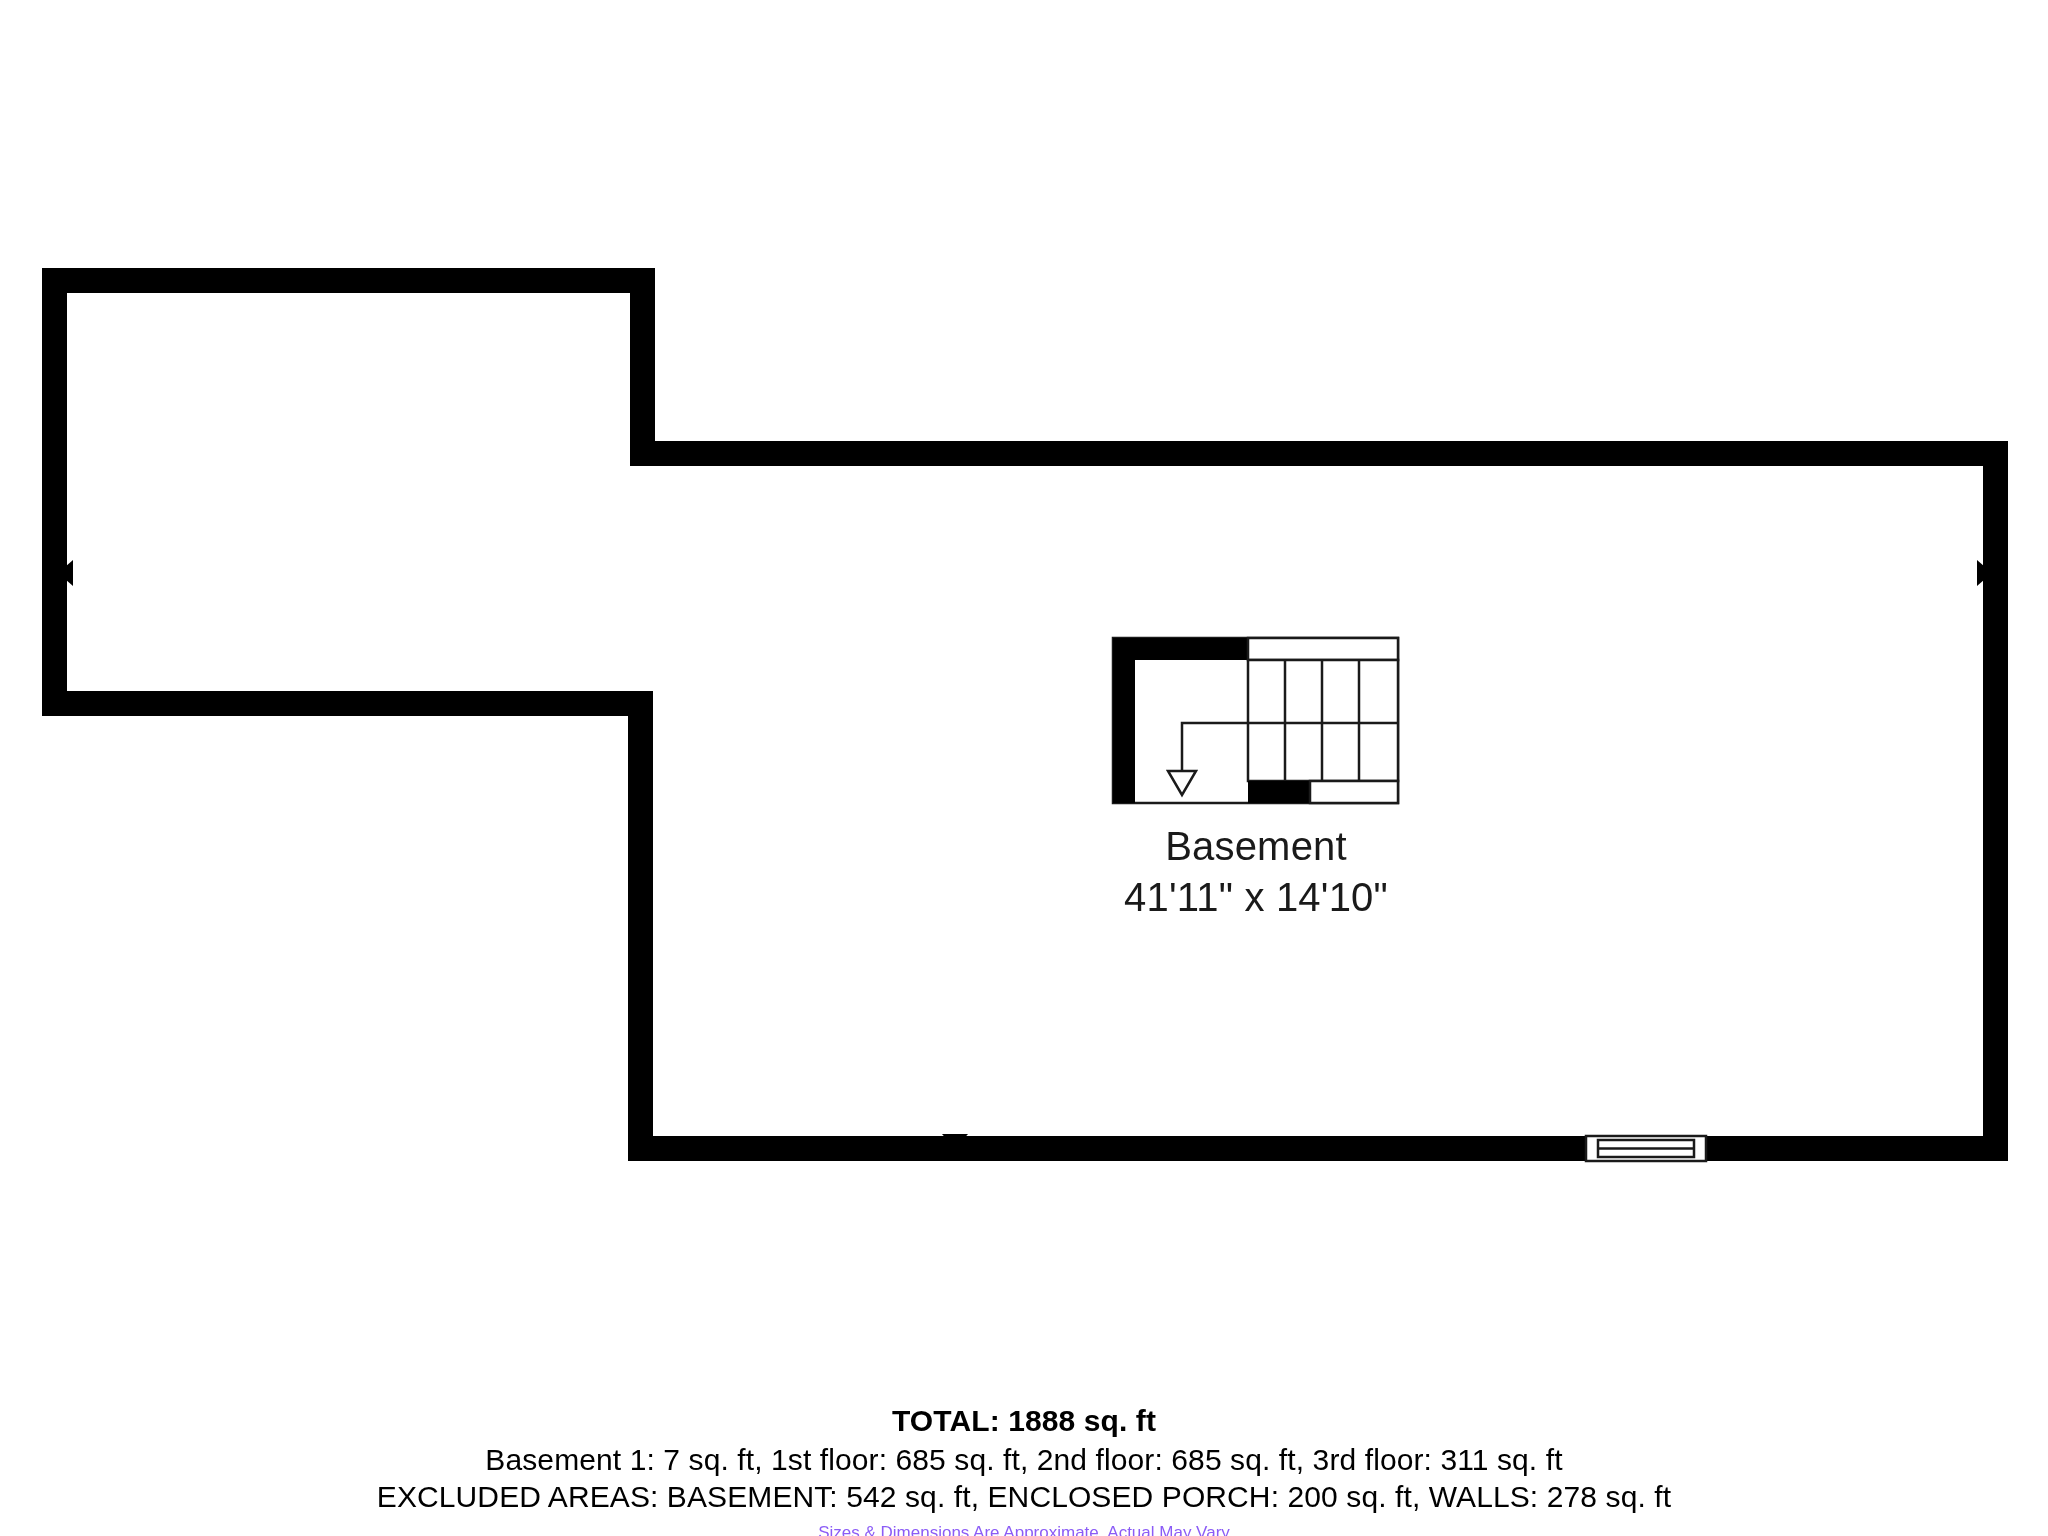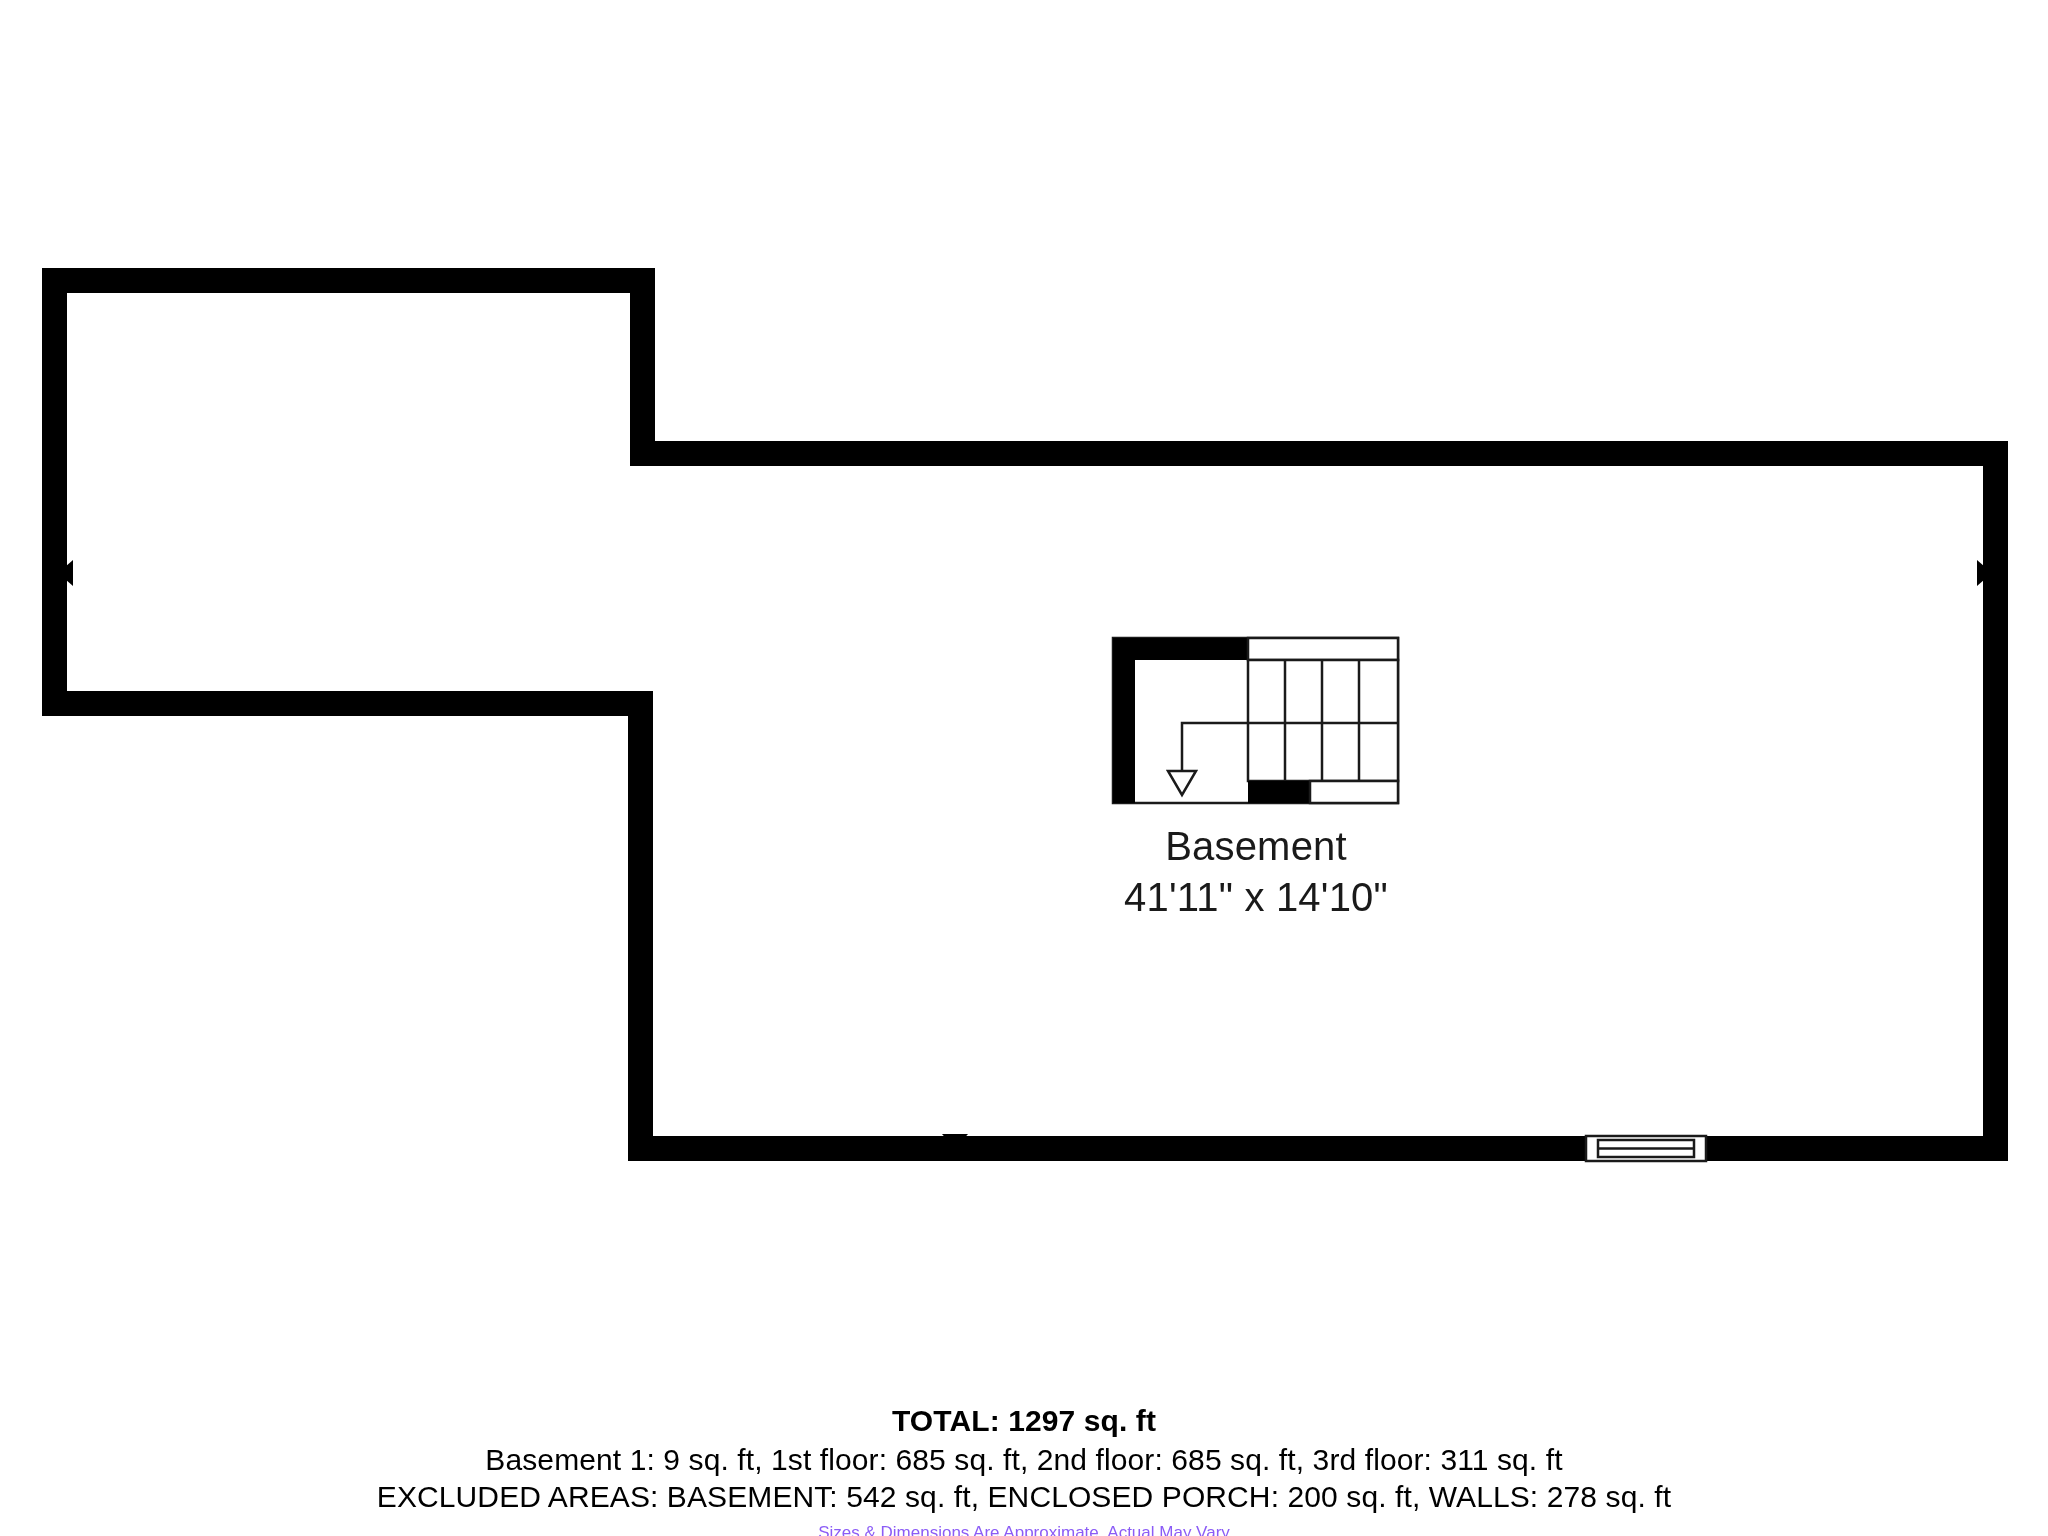--- a/index.html
+++ b/index.html
@@ -134,20 +134,20 @@
       <polygon points="1168,755 1196,755 1182,779" fill="#ffffff" stroke="#1a1a1a" stroke-width="2.5"></polygon>
     </g>
   </svg>
 
   <div class="room-label" style="left:1106px; top:805px; width:300px;">
     <span class="room-name">Basement</span>
     <span class="room-dims">41'11" x 14'10"</span>
   </div>
 
   <div class="summary" style="top:1388px;">
-    <span class="total-line">TOTAL: 1297 sq. ft</span>
-    <span class="breakdown-line">Basement 1: 9 sq. ft, 1st floor: 685 sq. ft, 2nd floor: 685 sq. ft, 3rd floor: 311 sq. ft</span>
+    <span class="total-line">TOTAL: 1888 sq. ft</span>
+    <span class="breakdown-line">Basement 1: 7 sq. ft, 1st floor: 685 sq. ft, 2nd floor: 685 sq. ft, 3rd floor: 311 sq. ft</span>
     <span class="excluded-line">EXCLUDED AREAS: BASEMENT: 542 sq. ft, ENCLOSED PORCH: 200 sq. ft, WALLS: 278 sq. ft</span>
   </div>
 
   <div class="disclaimer" style="top:1507px;">Sizes &amp; Dimensions Are Approximate. Actual May Vary</div>
 
 </div>
 
 </body></html>

